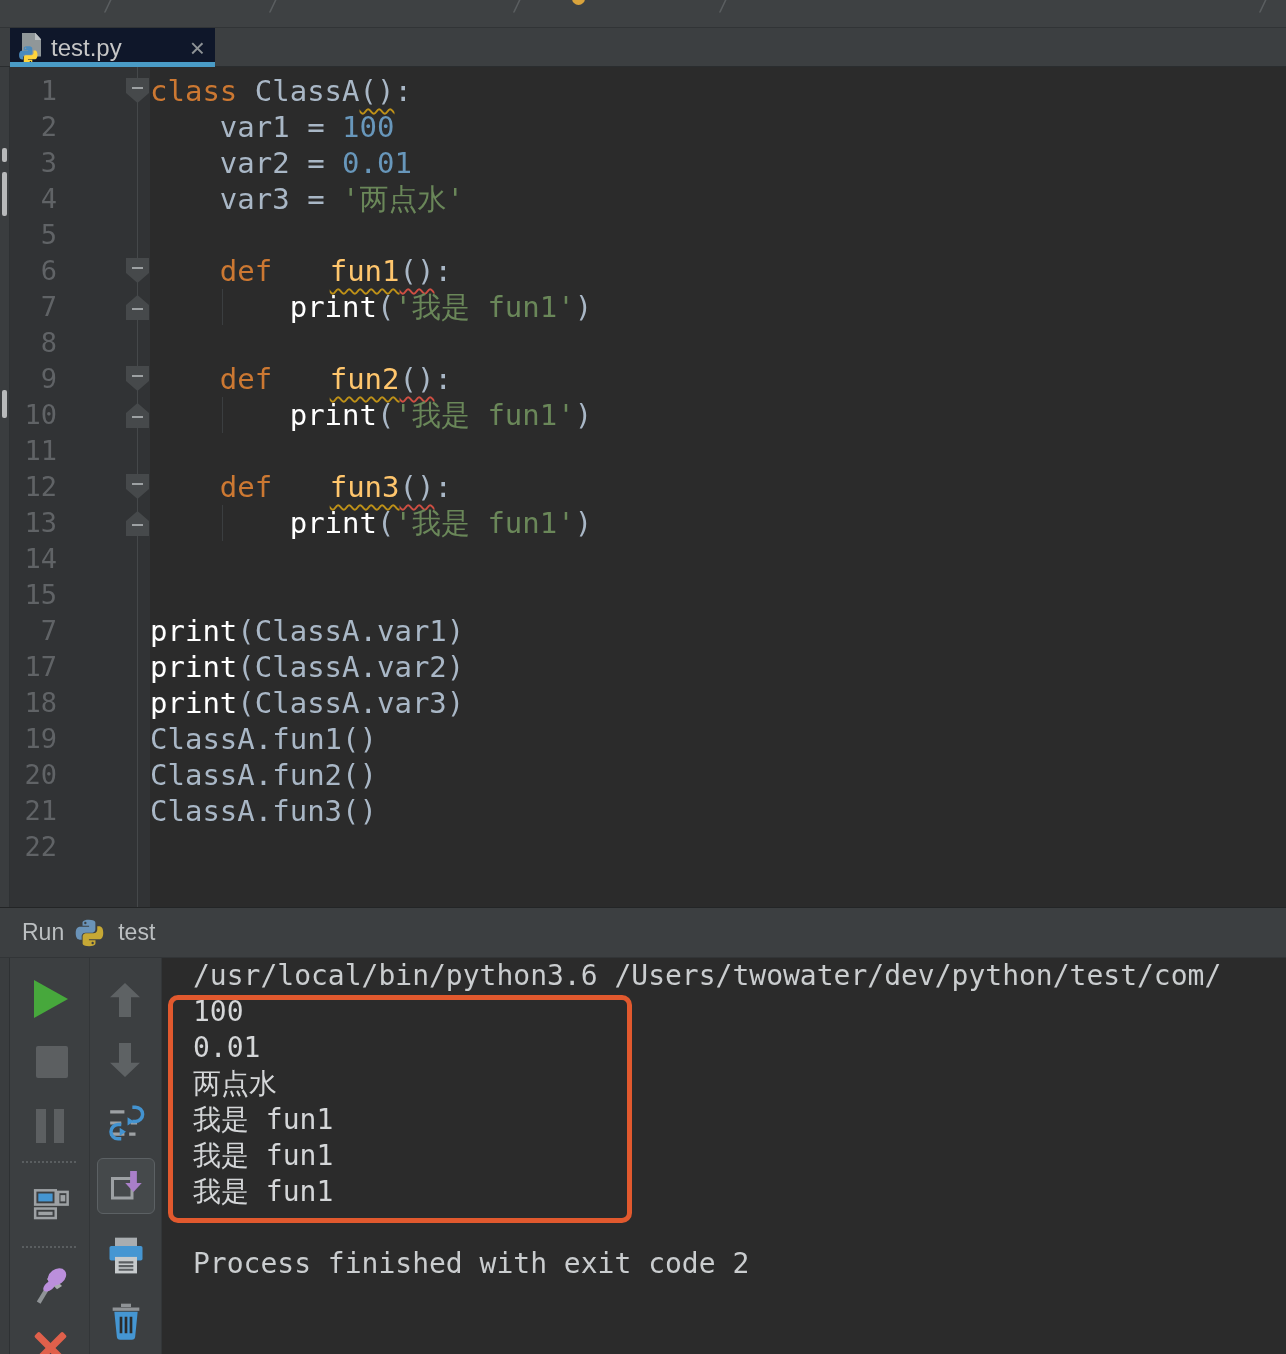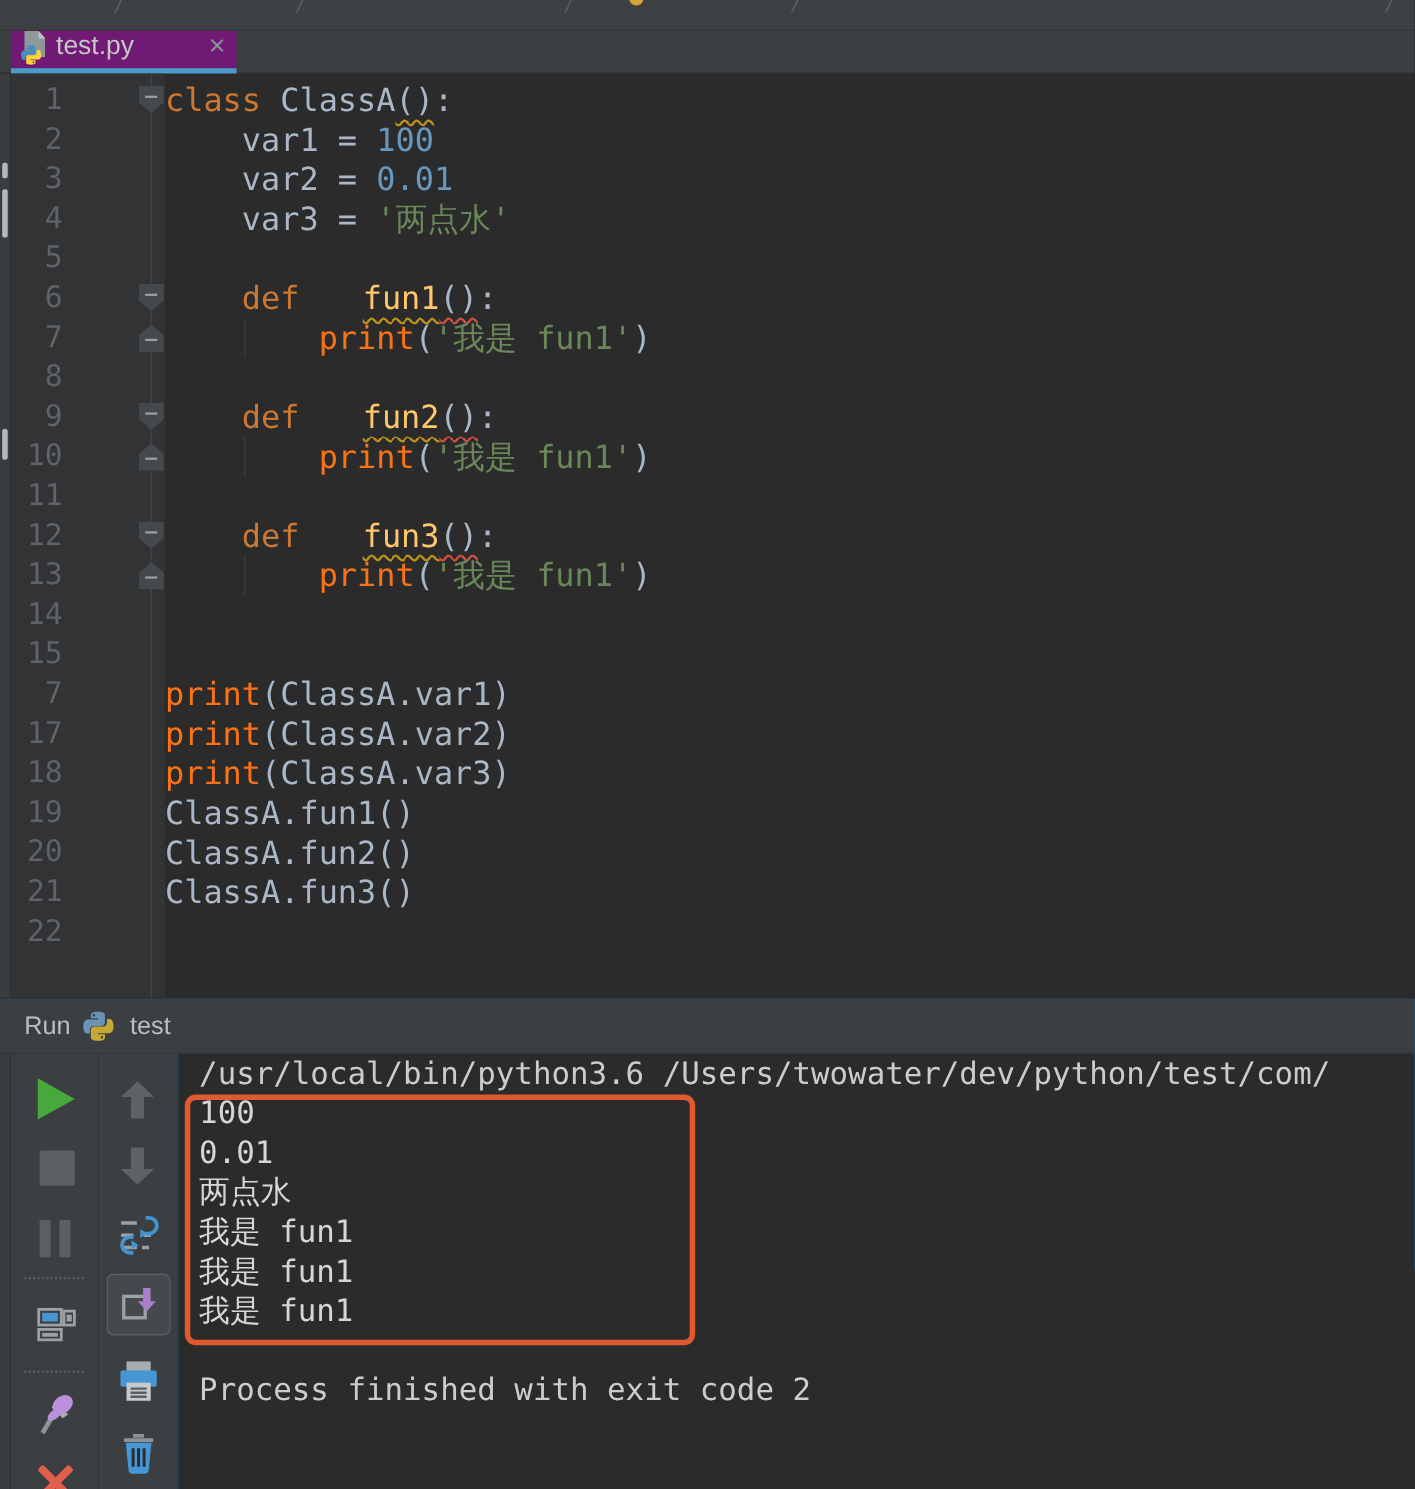--- a/index.html
+++ b/index.html
@@ -7,22 +7,22 @@
               font-family:"Liberation Sans", sans-serif; }
   #app { position:relative; width:1286px; height:1354px; background:#2B2B2B; }
 
   
   .top-nav { position:relative; height:28px; background:#3E4143; border-bottom:1px solid #313436; overflow:hidden; }
   .top-nav .slash { position:absolute; top:-6px; color:#5A5E60; font-size:18px; font-family:"DejaVu Sans Mono",monospace; }
   .top-nav .dot { position:absolute; top:-6px; width:13px; height:11px; background:#D9A33C; border-radius:0 0 7px 7px; }
 
   
   .tab-bar { position:relative; height:39px; background:#3C3F41; border-bottom:1px solid #2a2d2f; }
-  .tab { position:absolute; left:10px; top:0; width:205px; height:39px; background:#701a75;
-         display:flex; align-items:flex-start; gap:7px; padding:0 10px 0 8px; cursor:default; }
+  .tab { position:absolute; left:10px; top:0; width:205px; height:39px; background:#0f172a;
+         display:flex; align-items:center; gap:7px; padding:0 10px 0 8px; cursor:default; }
   .tab .underline { position:absolute; left:0; bottom:0; width:100%; height:5px; background:#4A9CC7; }
   .tab-title { color:#C6C6C6; font-size:24px; }
   .tab-close { color:#8E9396; font-size:26px; line-height:1; margin-left:auto; }
   .file-ico { position:relative; width:26px; height:30px; }
   .file-doc { position:absolute; left:4px; top:0; width:19px; height:24px; background:#909799;
               clip-path:polygon(0 0,68% 0,100% 28%,100% 100%,0 100%); }
   .file-doc:after { content:""; position:absolute; right:0; top:0; width:6px; height:7px; background:#BCC1C3; }
   .file-py { position:absolute; left:0; bottom:-2px; width:20px; height:20px; }
 
   
@@ -30,37 +30,37 @@
   .left-stripe { position:relative; width:10px; background:#3A3D3F; border-right:1px solid #2E3133; }
   .left-stripe .mark { position:absolute; left:2px; width:5px; background:#B7B9BA; border-radius:2px; }
   .editor { position:relative; flex:1; padding-top:6px;
             font-family:"DejaVu Sans Mono","Liberation Mono",monospace; font-size:29px; }
   .gutter-bg { position:absolute; left:0; top:0; bottom:0; width:140px; background:#313335; }
   .gutter-line { position:absolute; left:127px; top:0; bottom:0; width:1px; background:#45484A; }
   .row { position:relative; display:flex; height:36px; line-height:36px; }
   .num { width:47px; text-align:right; color:#606366; font-size:27px; }
   .code { padding-left:93px; white-space:pre; color:#A9B7C6; }
   .tok-kw { color:#CC7832; }
-  .tok-pr { color:#f97316; }
+  .tok-pr { color:#ffffff; }
   .tok-st { color:#6A8759; }
   .tok-nu { color:#6897BB; }
   .tok-pl { color:#A9B7C6; }
   .tok-fn { color:#FFC66D; text-decoration:underline wavy #BE9117; text-decoration-thickness:2px; text-underline-offset:7px; text-decoration-skip-ink:none;margin-left:40px; }
   .tok-wvt { color:#A9B7C6; text-decoration:underline wavy #BE9117; text-decoration-thickness:2px; text-underline-offset:7px; text-decoration-skip-ink:none; }
   .tok-wvr { color:#A9B7C6; text-decoration:underline wavy #CF4E42; text-decoration-thickness:2px; text-underline-offset:7px; text-decoration-skip-ink:none; }
   .fold { position:absolute; left:116px; width:23px; height:25px; background:#46494B; z-index:2; }
   .fold:after { content:""; position:absolute; left:6px; width:11px; height:2px; background:#9DA1A3; }
   .fold-down { top:5px; clip-path:polygon(0 0,100% 0,100% 60%,50% 100%,0 60%); }
   .fold-down:after { top:9px; }
   .fold-up { top:6px; clip-path:polygon(50% 0,100% 40%,100% 100%,0 100%,0 40%); }
   .fold-up:after { top:13px; }
   .guide { position:absolute; left:212px; top:0; height:36px; width:1px; background:#3B3E40; }
 
   
-  .run-panel { position:absolute; left:0; top:908px; width:1286px; height:446px; background:#0ea5e9; }
+  .run-panel { position:absolute; left:0; top:908px; width:1286px; height:446px; background:#15803d;border-radius:10px; }
   .run-header { height:50px; display:flex; align-items:center; gap:10px; padding-left:22px;
                 background:#3C3F41; border-bottom:1px solid #323537; }
   .run-label { color:#BBBFC1; font-size:23px; }
   .run-session { color:#BBBFC1; font-size:23px; margin-left:4px; }
   .run-body { position:relative; display:flex; height:396px; }
   .rb-stripe { width:10px; background:#3A3D3F; border-right:1px solid #2E3133; }
   .tcol { position:relative; background:#3C3F41; }
   .tcol1 { width:80px; border-right:1px solid #333638; }
   .tcol2 { width:72px; border-right:1px solid #333638; }
   .tbtn { position:absolute; display:flex; align-items:center; justify-content:center; cursor:pointer; }
@@ -73,21 +73,21 @@
             clip-path:polygon(50% 0,100% 42%,70% 42%,70% 100%,30% 100%,30% 42%,0 42%); }
   .ic-arr.down { transform:rotate(180deg); }
   .dotted-sep { position:absolute; left:12px; width:54px; border-top:2px dotted #5A5E60; }
   .sel-btn { width:58px; height:56px; background:#45494B; border:1px solid #5C6164; border-radius:6px; }
   .ic-x { position:relative; width:36px; height:36px; }
   .ic-x:before,.ic-x:after { content:""; position:absolute; left:15px; top:-2px; width:7px; height:40px; background:#E0604B; border-radius:2px; }
   .ic-x:before { transform:rotate(45deg); }
   .ic-x:after { transform:rotate(-45deg); }
 
   
-  .console { position:relative; flex:1; background:#2B2B2B; padding-left:19px; overflow:hidden;
+  .console { position:relative; flex:1; background:#2B2B2B; padding-left:31px; overflow:hidden;
              font-family:"DejaVu Sans Mono","Liberation Mono",monospace; font-size:28px; }
   .cline { height:36px; line-height:36px; white-space:pre; color:#CACDCF; }
   .cline.out { color:#D4D6D8; }
   .out-box { position:absolute; left:6px; top:37px; width:464px; height:228px;
              border:5px solid #E1592E; border-radius:10px; pointer-events:none; }
 </style>
 </head>
 <body>
 
 <div id="app">

